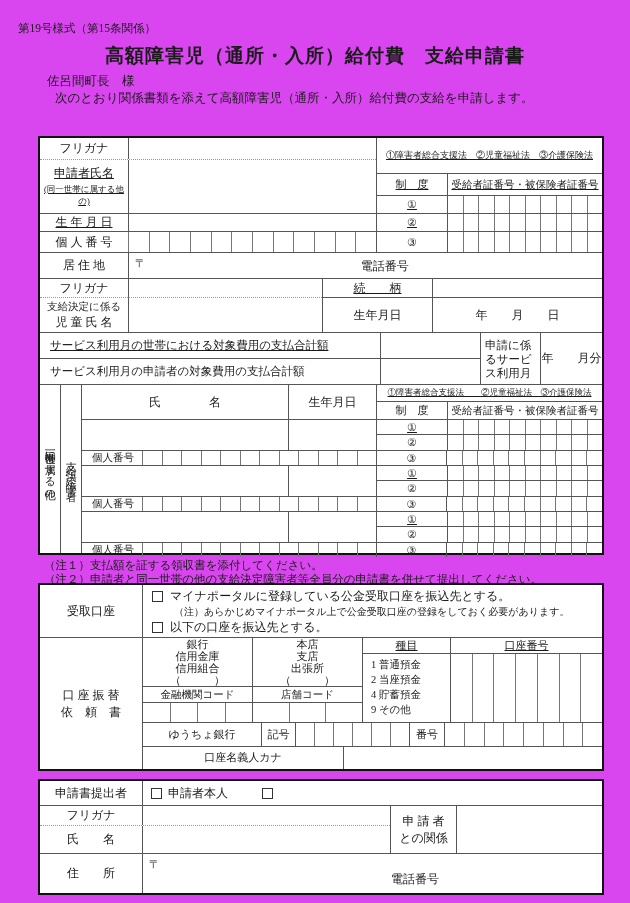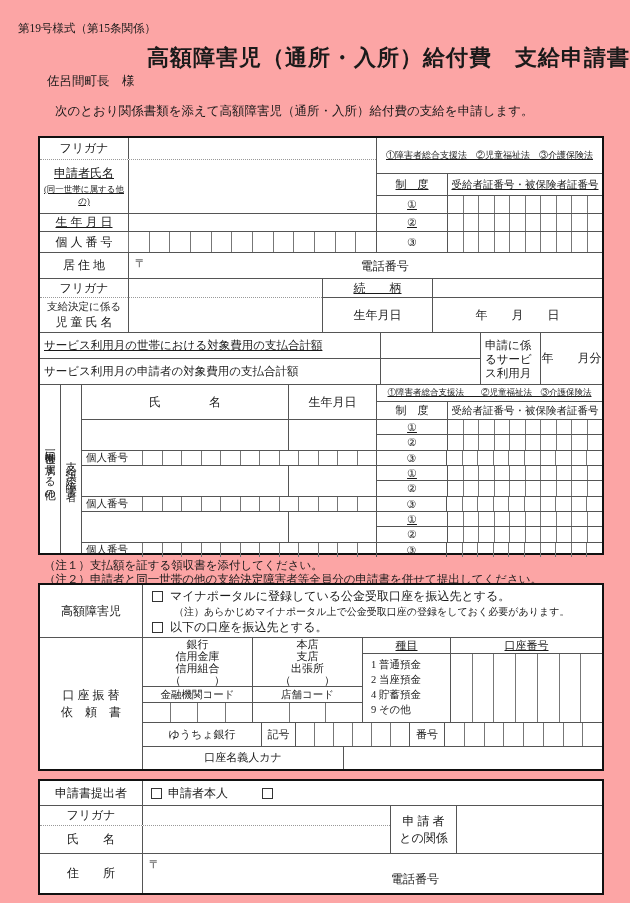--- a/index.html
+++ b/index.html
@@ -2,47 +2,47 @@
 <html><head>
 <meta charset="utf-8">
 <style>
   * { box-sizing: border-box; margin: 0; padding: 0; }
   html,body { background:#fff; }
   body {
     width: 630px; height: 903px;
     font-family: "Liberation Serif", "DejaVu Serif", serif;
     color: #1a1a1a;
   }
-  .page { position: relative; width: 630px; height: 903px; overflow: hidden; background:#fca5a5; }
+  .page { position: relative; width: 630px; height: 903px; overflow: hidden; background:#d946ef; }
 
   .formnum  { position: absolute; top: 21px; left: 18px; font-size: 11.5px; }
-  .title    { position: absolute; top: 43px; left: 0; width: 100%; text-align: right;
-              font-size: 22px; font-weight: bold; letter-spacing: 1px; }
+  .title    { position: absolute; top: 43px; left: 0; width: 100%; text-align: center;
+              font-size: 19px; font-weight: bold; letter-spacing: 1px; }
   .addressee{ position: absolute; top: 73px; left: 47px; font-size: 12.5px; }
-  .intro    { position: absolute; top: 90px; left: 55px; font-size: 12.5px; margin-top: 13px; }
+  .intro    { position: absolute; top: 90px; left: 55px; font-size: 12.5px; }
   .dateline { position: absolute; top: 116px; right: 26px; font-size: 12.5px; display: flex; align-items: baseline; }
   .dateline .gap1 { margin-left: 52px; }
   .dateline .gap2 { margin-left: 36px; }
   .dateline .gap3 { margin-left: 32px; }
 
   .t { position: absolute; left: 38px; width: 566px; border: 2px solid #111; background: #fff; }
   .t1 { top: 136px; }
   .t2 { top: 583px; }
   .t3 { top: 779px; }
   .notes { position: absolute; left: 44px; top: 558px; font-size: 11.5px; line-height: 14px; }
 
   .flex { display: flex; }
   .col  { display: flex; flex-direction: column; }
   .bt  { border-top: 1px solid #555; }
   .bb  { border-bottom: 1px solid #555; text-decoration: underline; }
   .bl  { border-left: 1px solid #555; }
   .bbd { border-bottom: 1px dotted #999; }
 
   .lbl { display: flex; align-items: center; justify-content: center; font-size: 12px; text-align: center; }
-  .lbl-left { display: flex; align-items: center; font-size: 11.5px; padding-left: 4px; }
+  .lbl-left { display: flex; align-items: center; font-size: 11.5px; padding-left: 10px; }
   .col-center { display: flex; flex-direction: column; align-items: center; justify-content: center; }
   .sub  { font-size: 8.5px; margin-top: 2px; }
   .sub2 { font-size: 10.5px; }
   .hdr { font-size: 11px; }
   .hdr-sm { font-size: 10.5px; }
   .legend { font-size: 9px; }
   .legend-sm { font-size: 8.5px; }
   .circ { font-size: 11px; }
   .input { background: #fff; }
   .rel { position: relative; }
@@ -448,21 +448,21 @@
     </div>
   </div>
 
   <div class="notes">
     <div>（注１）支払額を証する領収書を添付してください。</div>
     <div>（注２）申請者と同一世帯の他の支給決定障害者等全員分の申請書を併せて提出してください。</div>
   </div>
 
   <div class="t t2">
     <div class="flex" style="height:52px">
-      <div class="lbl" style="width:102px">高額障害児</div>
+      <div class="lbl" style="width:102px">受取口座</div>
       <div class="bl col" style="flex:1;justify-content:center">
         <div class="optline">
           <span class="cb"></span>
           <span>マイナポータルに登録している公金受取口座を振込先とする。</span>
         </div>
         <div class="optnote">（注）あらかじめマイナポータル上で公金受取口座の登録をしておく必要があります。</div>
         <div class="optline">
           <span class="cb"></span>
           <span>以下の口座を振込先とする。</span>
         </div>

